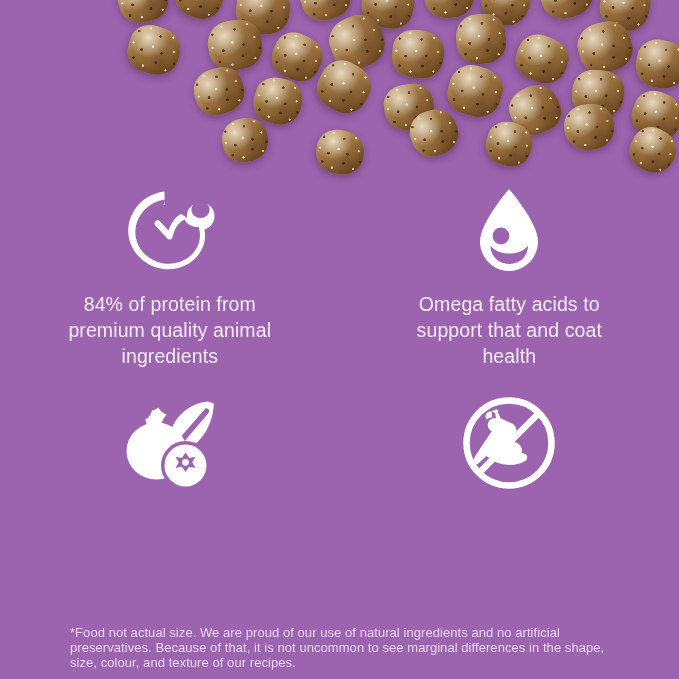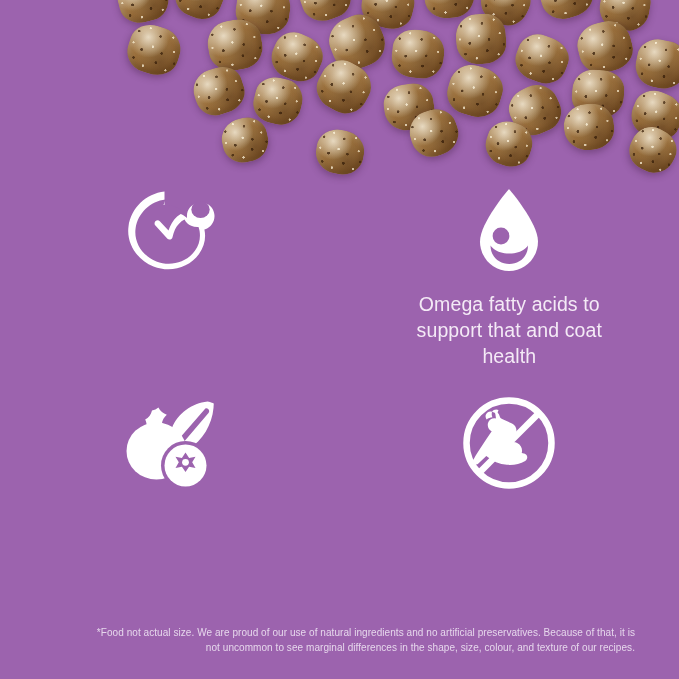--- a/index.html
+++ b/index.html
@@ -97,25 +97,24 @@
     max-width: 240px;
   }
 
   
   #footnote {
     position: absolute;
     left: 70px;
     top: 626px;
     width: 545px;
     color: #e6d7ec;
-    font-size: 10px;
+    font-size: 13px;
     line-height: 14.8px;
     letter-spacing: 0.06px;
-    text-align: right;
-    margin-left: 20px;
+    text-align: left;
   }
 </style>
 </head>
 <body>
 
 <div id="page" style="background: rgb(156, 99, 174);">
 
   <div id="kibble-band">
 
     <div class="kibble" style="left:118px;  top:-24px; width:50px; height:46px; border-radius:42% 46% 40% 44%/44% 40% 46% 42%; transform:rotate(-14deg);"></div>
@@ -164,20 +163,21 @@
             <path d="M40.5 3.5C22 5.5 7 20 4.5 38.5 2.2 55.5 13 72 29.5 78.5c16.5 6.5 35.5 1.5 45.5-12.5 5.6-7.8 7.2-16.6 5.4-24.6 4.4-1.3 7.9-4.6 9.4-9 2.1-6.2-.6-13.1-6.4-16.3-5.8-3.2-13.1-1.8-17.3 3.2-2.6 3.1-3.6 7-3 10.7-6.6-5.6-14.9-8.4-22.6-6.5z"></path>
           </g>
           <g fill="#9c63ae">
             <path d="M41.5 11.5C26.5 13.2 13.8 25 11.6 40.2 9.6 54.4 18.6 68 32.4 73.4c14 5.5 30.2 1.1 38.5-10.6 5.3-7.4 6.3-16.3 3.6-23.8-2.5.2-5-.2-7.3-1.2-3-1.4-5.3-3.7-6.7-6.4-4.2 2.1-7.3 5.6-9.4 9.9-1.2 2.5-2 5.2-2.6 7.9-.4 1.8-2.3 2.8-4 2.1-.5-.2-.9-.5-1.3-.9l-11.8-12.8c-1.2-1.3-1.1-3.3.2-4.5 1.2-1.1 3-1.1 4.2.1l8.7 9.4c.8-2.7 1.9-5.3 3.4-7.7 2.9-4.7 7-8.4 12.1-10.6-5.8-5.3-13.4-8-20.5-7.2z"></path>
           </g>
           <g fill="#9c63ae">
             <ellipse cx="76.5" cy="21.5" rx="9.2" ry="8.6"></ellipse>
           </g>
         </svg>
       </div>
+      <div class="feature-text">84% of protein from premium quality animal ingredients</div>
     </div>
 
     <div class="feature">
       <div class="feature-icon">
         <svg width="62" height="86" viewBox="0 0 62 86" aria-hidden="true">
           <path fill="#ffffff" d="M31 1C31 1 2 34.5 2 53.5 2 69.8 15 83 31 83s29-13.2 29-29.5C60 34.5 31 1 31 1z"></path>
           <circle fill="#9c63ae" cx="23" cy="48" r="8.4"></circle>
           <path fill="#9c63ae" d="M12.5 57.5c0 11 8.6 18.5 18.8 18.5S50 68.5 50 57.5c0 0-4.6 8-18.7 8s-18.8-8-18.8-8z"></path>
         </svg>
       </div>

